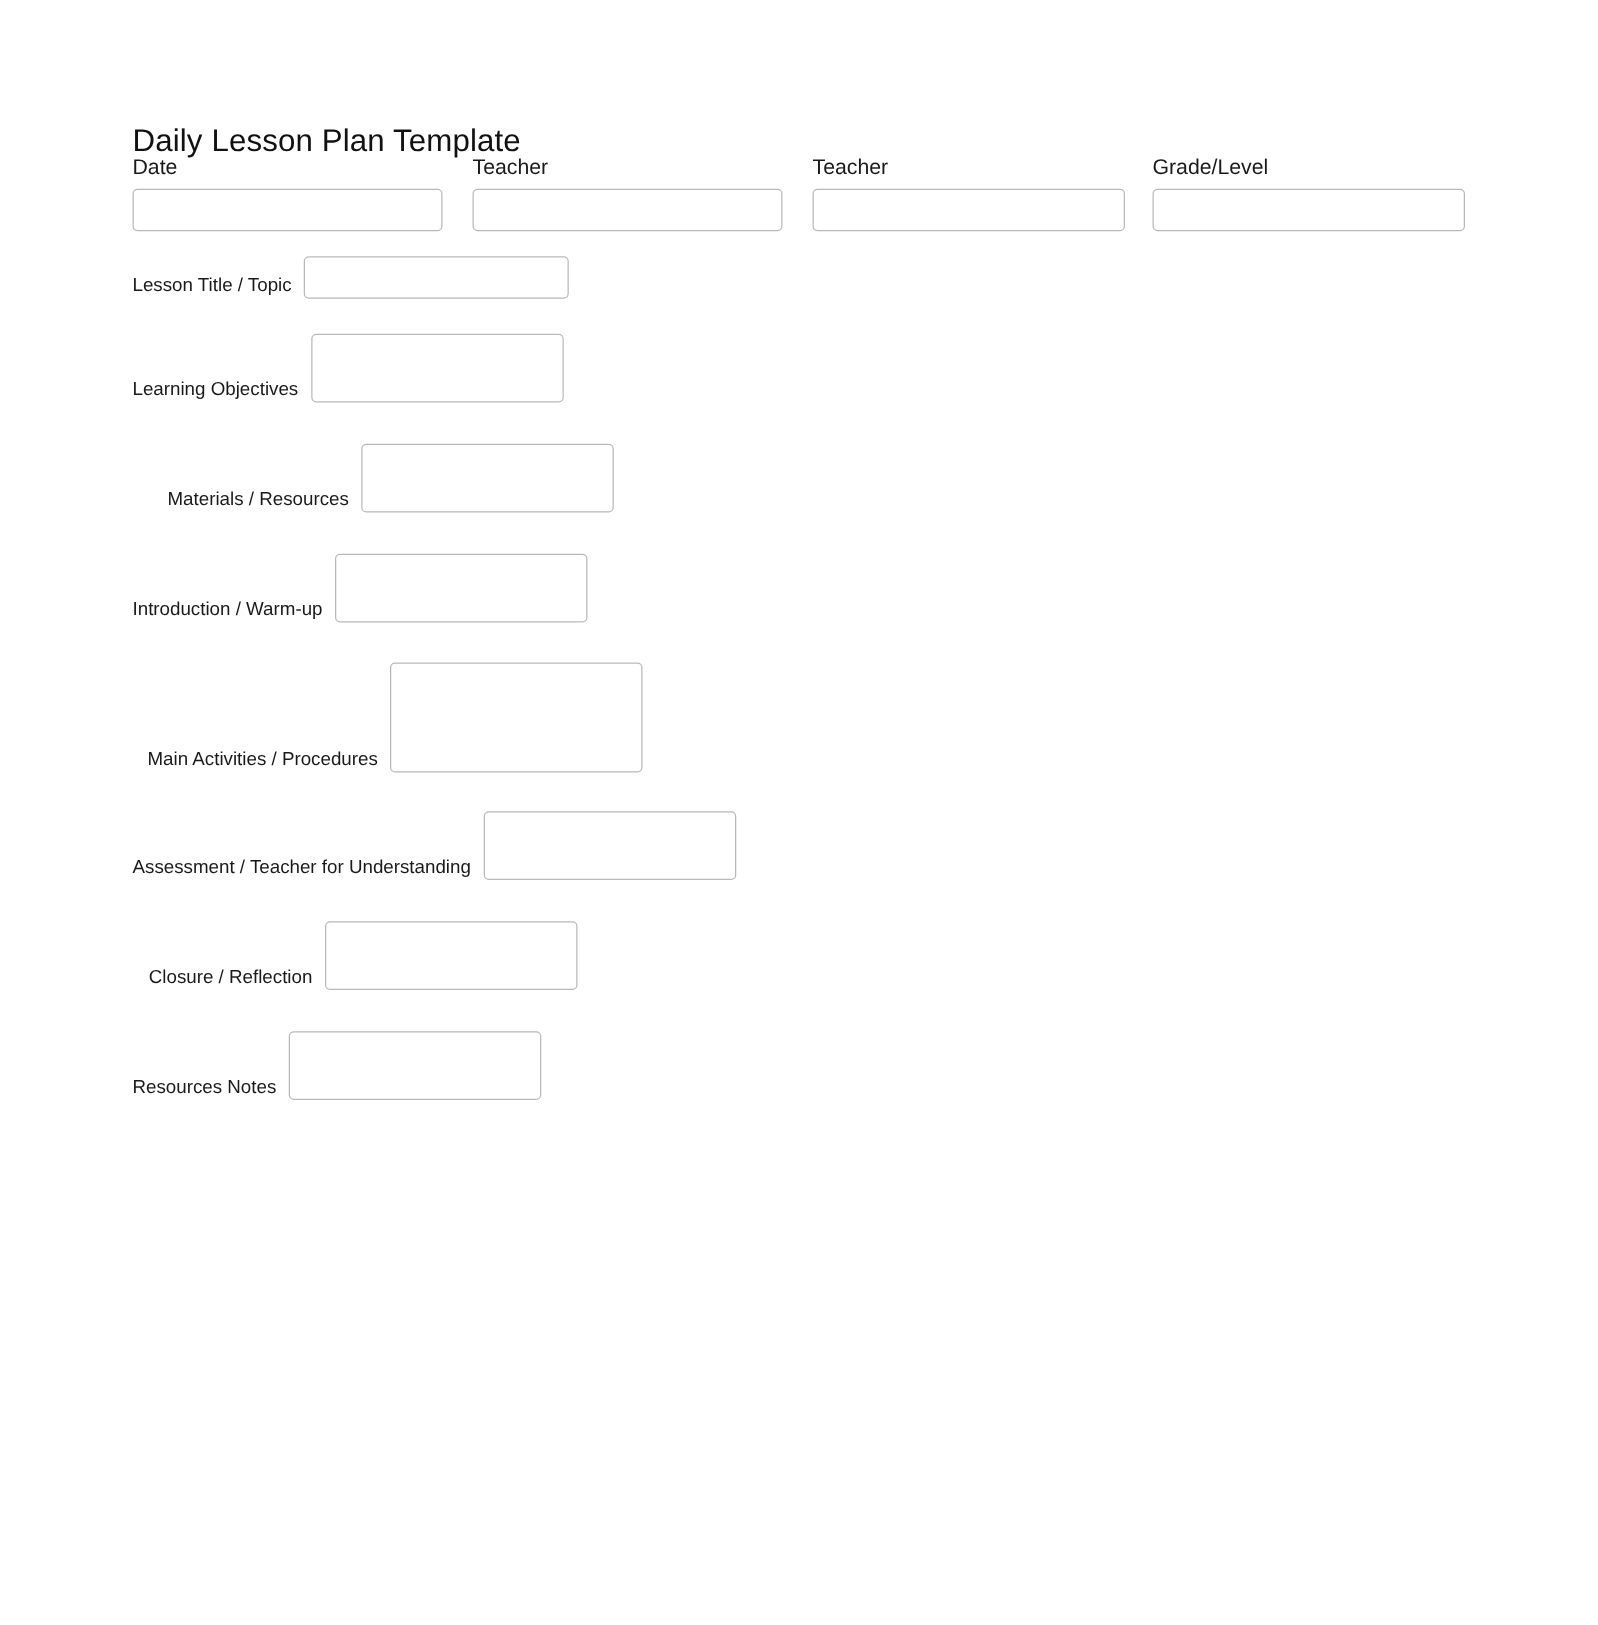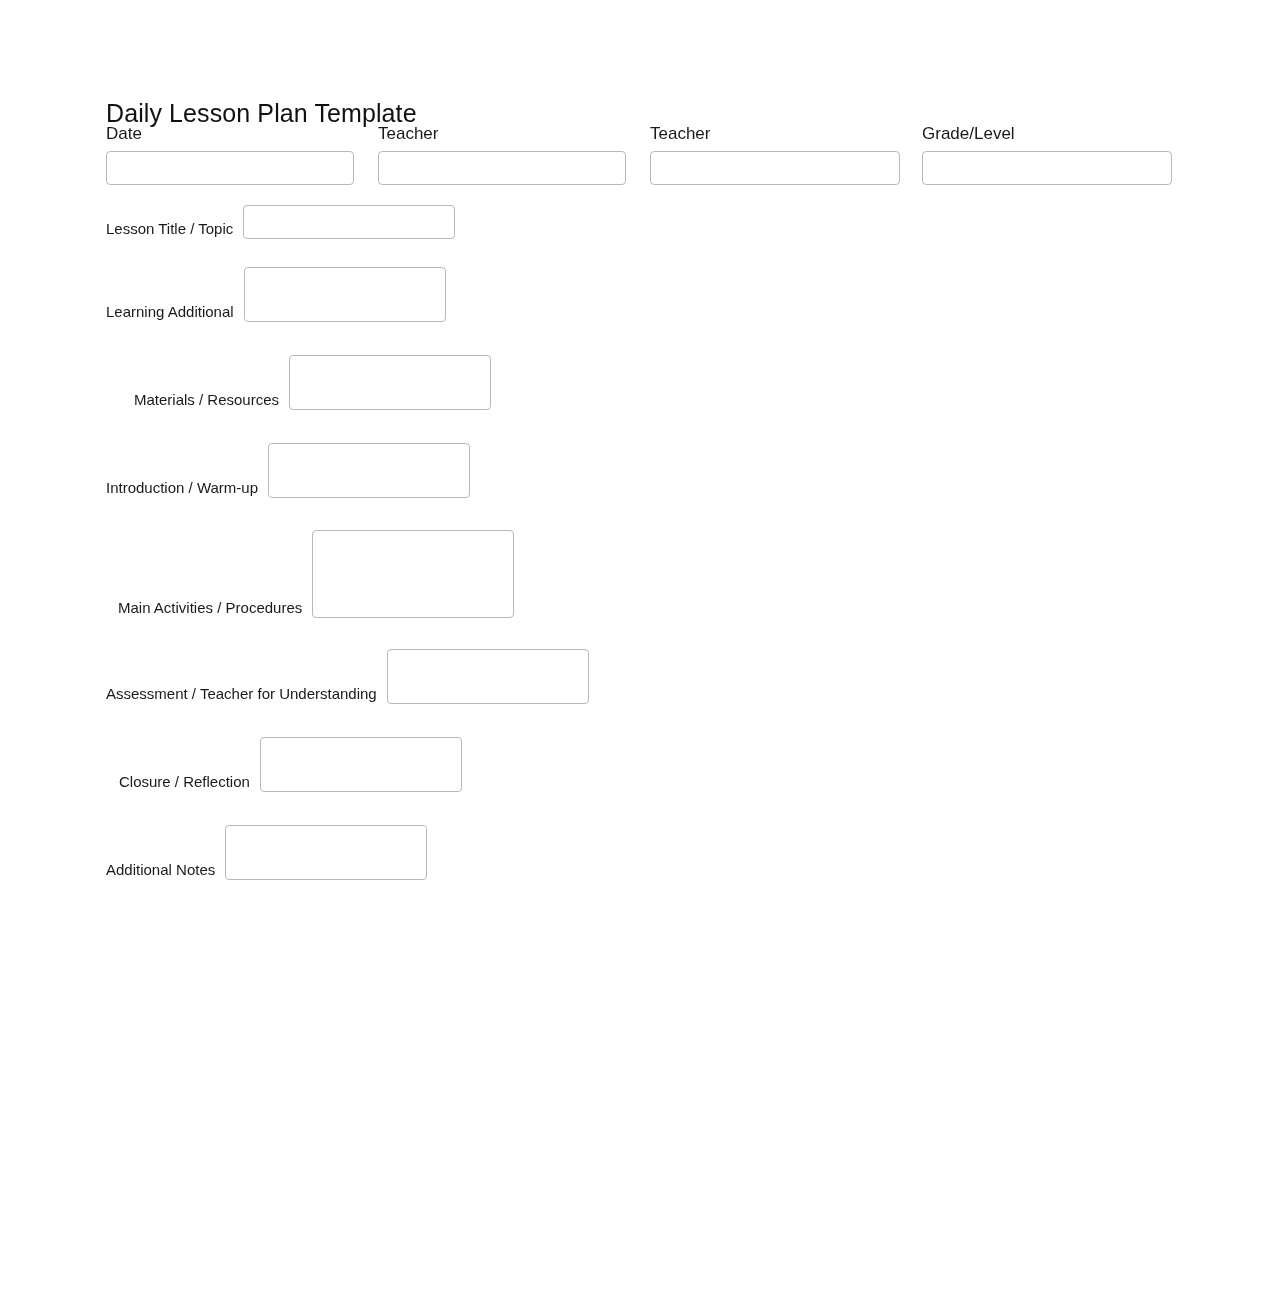--- a/index.html
+++ b/index.html
@@ -90,21 +90,21 @@
     <span class="lbl">Grade/Level</span>
     <input class="box" type="text" style="width: 250px; height: 34px; padding: 0px 8px; font-family: &quot;Liberation Sans&quot;, sans-serif; font-size: 14px;" placeholder="">
   </div>
 
   <div class="row" style="left:106px; top:205px;">
     <span class="lbl">Lesson Title / Topic</span>
     <input class="box" type="text" style="width: 212px; height: 34px; padding: 0px 8px; font-family: &quot;Liberation Sans&quot;, sans-serif; font-size: 14px;" placeholder="">
   </div>
 
   <div class="row" style="left:106px; top:267px;">
-    <span class="lbl">Learning Additional</span>
+    <span class="lbl">Learning Objectives</span>
     <textarea class="box" style="width: 202px; height: 55px; padding: 6px 8px; resize: none; font-family: &quot;Liberation Sans&quot;, sans-serif; font-size: 14px;" placeholder=""></textarea>
   </div>
 
   <div class="row" style="left:106px; top:355px;margin-left:28px;">
     <span class="lbl">Materials / Resources</span>
     <textarea class="box" style="width: 202px; height: 55px; padding: 6px 8px; resize: none; font-family: &quot;Liberation Sans&quot;, sans-serif; font-size: 14px;" placeholder=""></textarea>
   </div>
 
   <div class="row" style="left:106px; top:443px;">
     <span class="lbl">Introduction / Warm-up</span>
@@ -120,17 +120,17 @@
     <span class="lbl">Assessment / Teacher for Understanding</span>
     <textarea class="box" style="width: 202px; height: 55px; padding: 6px 8px; resize: none; font-family: &quot;Liberation Sans&quot;, sans-serif; font-size: 14px;" placeholder=""></textarea>
   </div>
 
   <div class="row" style="left:106px; top:737px;margin-left:13px;">
     <span class="lbl">Closure / Reflection</span>
     <textarea class="box" style="width: 202px; height: 55px; padding: 6px 8px; resize: none; font-family: &quot;Liberation Sans&quot;, sans-serif; font-size: 14px;" placeholder=""></textarea>
   </div>
 
   <div class="row" style="left:106px; top:825px;">
-    <span class="lbl">Additional Notes</span>
+    <span class="lbl">Resources Notes</span>
     <textarea class="box" style="width: 202px; height: 55px; padding: 6px 8px; resize: none; font-family: &quot;Liberation Sans&quot;, sans-serif; font-size: 14px;" placeholder=""></textarea>
   </div>
 
 </div>
 
 </body></html>

